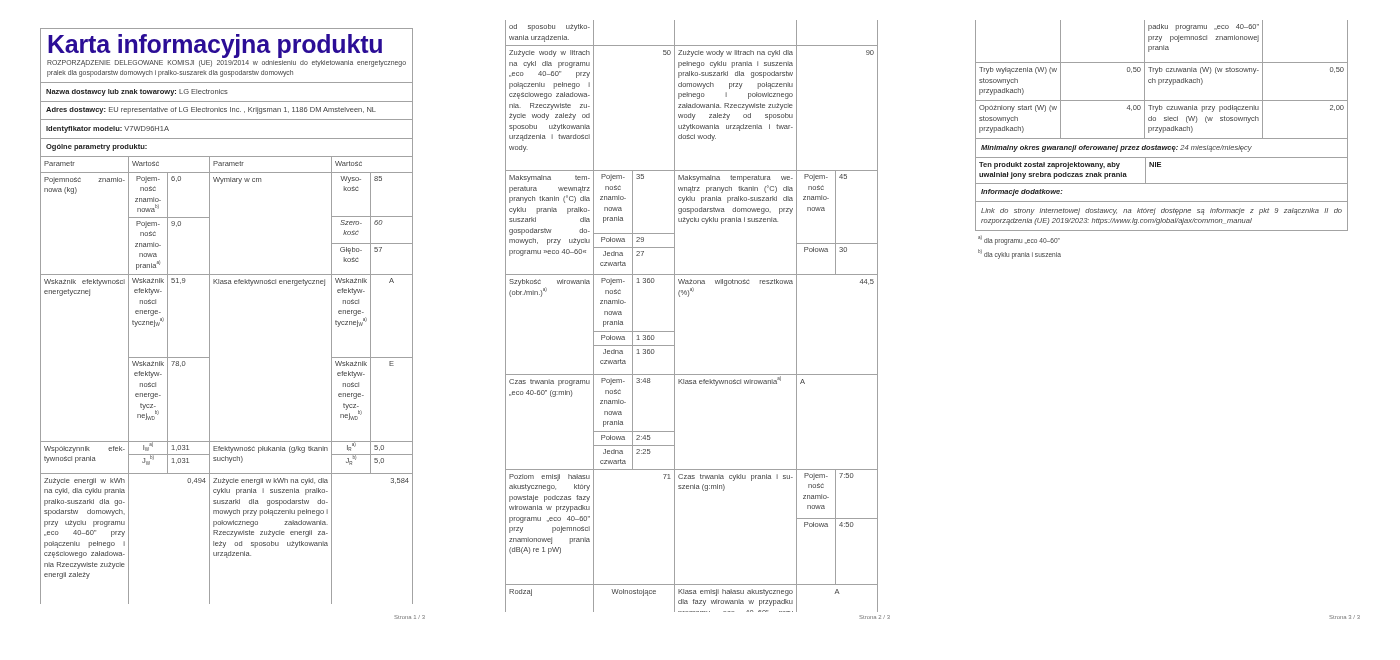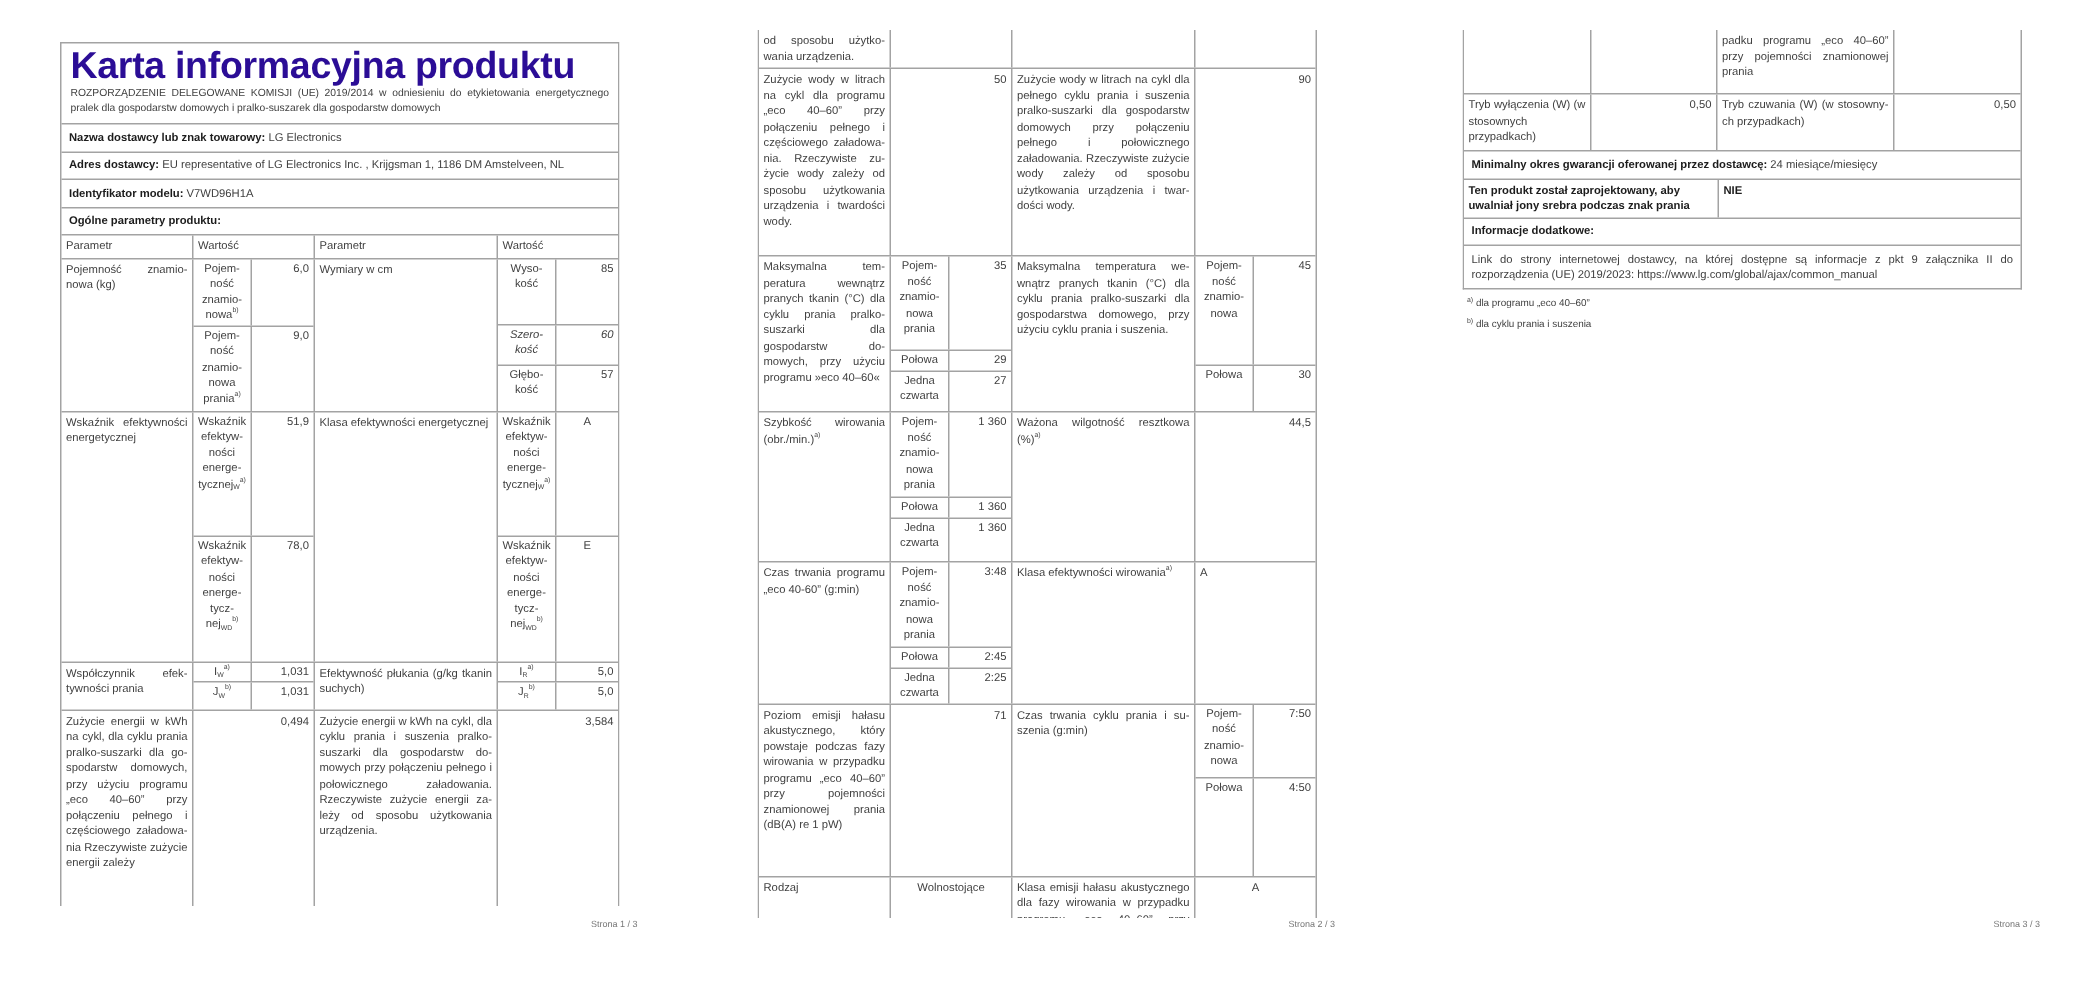--- a/index.html
+++ b/index.html
@@ -27,34 +27,34 @@
   .jt{text-align:justify;hyphens:manual;}
   
   .ca {flex:0 0 87px;box-sizing:border-box;padding:2px 3px;}
   .cbc{flex:0 0 81px;box-sizing:border-box;border-left:1px solid var(--bc);display:flex;flex-direction:column;}
   .cd {flex:1;box-sizing:border-box;border-left:1px solid var(--bc);padding:2px 3px;}
   .cef{flex:0 0 81px;box-sizing:border-box;border-left:1px solid var(--bc);display:flex;flex-direction:column;}
   .plain{display:block;padding:2px 3px;}
   .sc{display:flex;border-top:1px solid var(--bc);box-sizing:border-box;align-items:stretch;}
   .sc:first-child{border-top:none;}
   .sl{flex:0 0 38px;box-sizing:border-box;padding:1px 2px;text-align:center;hyphens:manual;}
-  .sv{flex:1;box-sizing:border-box;border-left:1px solid var(--bc);text-align:right;padding:1px 3px;}
+  .sv{flex:1;box-sizing:border-box;border-left:1px solid var(--bc);text-align:left;padding:1px 3px;}
   .grow{flex:1 1 auto;}
   .mv{padding:2px 3px;text-align:right;}
   .tc{text-align:center;}
   .tl{text-align:left;}
   .cc{text-align:center;}
   
   .k1{flex:0 0 84px;box-sizing:border-box;padding:2px 3px;}
   .k2{flex:0 0 84px;box-sizing:border-box;border-left:1px solid var(--bc);text-align:right;padding:2px 3px;}
   .k3{flex:1;box-sizing:border-box;border-left:1px solid var(--bc);padding:2px 3px;}
   .k4{flex:0 0 85px;box-sizing:border-box;border-left:1px solid var(--bc);text-align:right;padding:2px 3px;}
   .ksl{flex:0 0 169px;box-sizing:border-box;padding:2px 3px;}
   .ksr{flex:1;box-sizing:border-box;border-left:1px solid var(--bc);padding:2px 3px;}
-  .fullrow{border-top:1px solid var(--bc);padding:3.5px 5px;}
+  .fullrow{border-top:1px solid var(--bc);padding:3.5px 5px;font-style:italic;}
   .fn{font-size:6.6px;line-height:9px;margin-top:5px;padding-left:3px;}
   .footer{position:absolute;top:612px;width:385px;text-align:right;font-size:6px;color:#767676;}
   #f1{left:40px;} #f2{left:505px;} #f3{left:975px;}
   
   .mh27{min-height:27px;font-style:italic;} .mh43{min-height:43px;} .mh82{min-height:82px;}
   .mh13{min-height:13px;} .mh48{min-height:48px;} .mh56{min-height:56px;}
   .mh62{min-height:62px;} .mh72{min-height:72px;}
   .rh32{min-height:32px;} .rh38{min-height:38px;} .rh42{min-height:42px;}
   .rh50{min-height:50px;} .rh93{min-height:93px;} .rh100{min-height:100px;}
   .rh102{min-height:102px;} .rh104{min-height:104px;} .rh115{min-height:115px;}
@@ -306,20 +306,26 @@
       <div class="k4"></div>
     </div>
 
     <div class="r rh38">
       <div class="k1 jt">Tryb wyłączenia (W) (w stosownych przypadkach)</div>
       <div class="k2">0,50</div>
       <div class="k3 jt">Tryb czuwania (W) (w stosowny­ch przypadkach)</div>
       <div class="k4">0,50</div>
     </div>
 
+    <div class="r rh38">
+      <div class="k1 jt">Opóźniony start (W) (w stosownych przypadkach)</div>
+      <div class="k2">4,00</div>
+      <div class="k3 jt">Tryb czuwania przy podłącze­niu do sieci (W) (w stosownych przypadkach)</div>
+      <div class="k4">2,00</div>
+    </div>
 
     <div class="fullrow"><b>Minimalny okres gwarancji oferowanej przez dostawcę:</b> <span>24 miesiące/miesięcy</span></div>
 
     <div class="r">
       <div class="ksl"><b>Ten produkt został zaprojektowany, aby uwalniał jony srebra podczas znak pra­nia</b></div>
       <div class="ksr"><b>NIE</b></div>
     </div>
 
     <div class="fullrow"><b>Informacje dodatkowe:</b></div>
 

